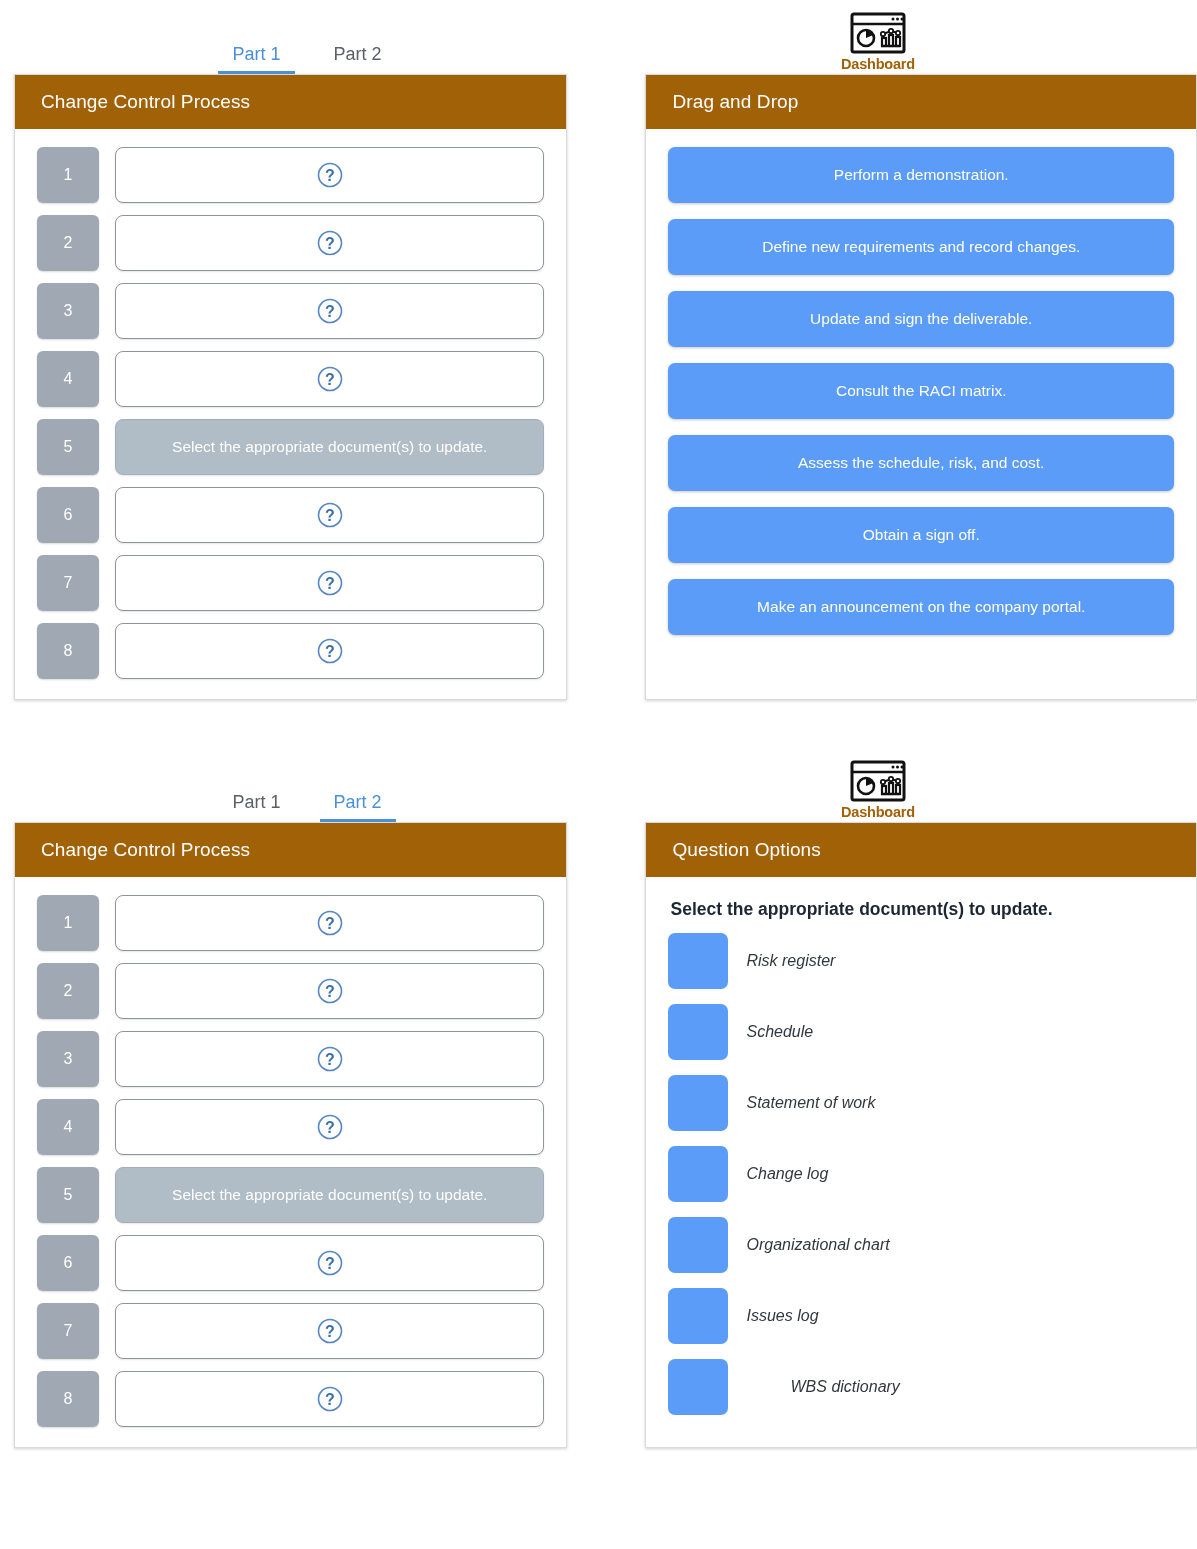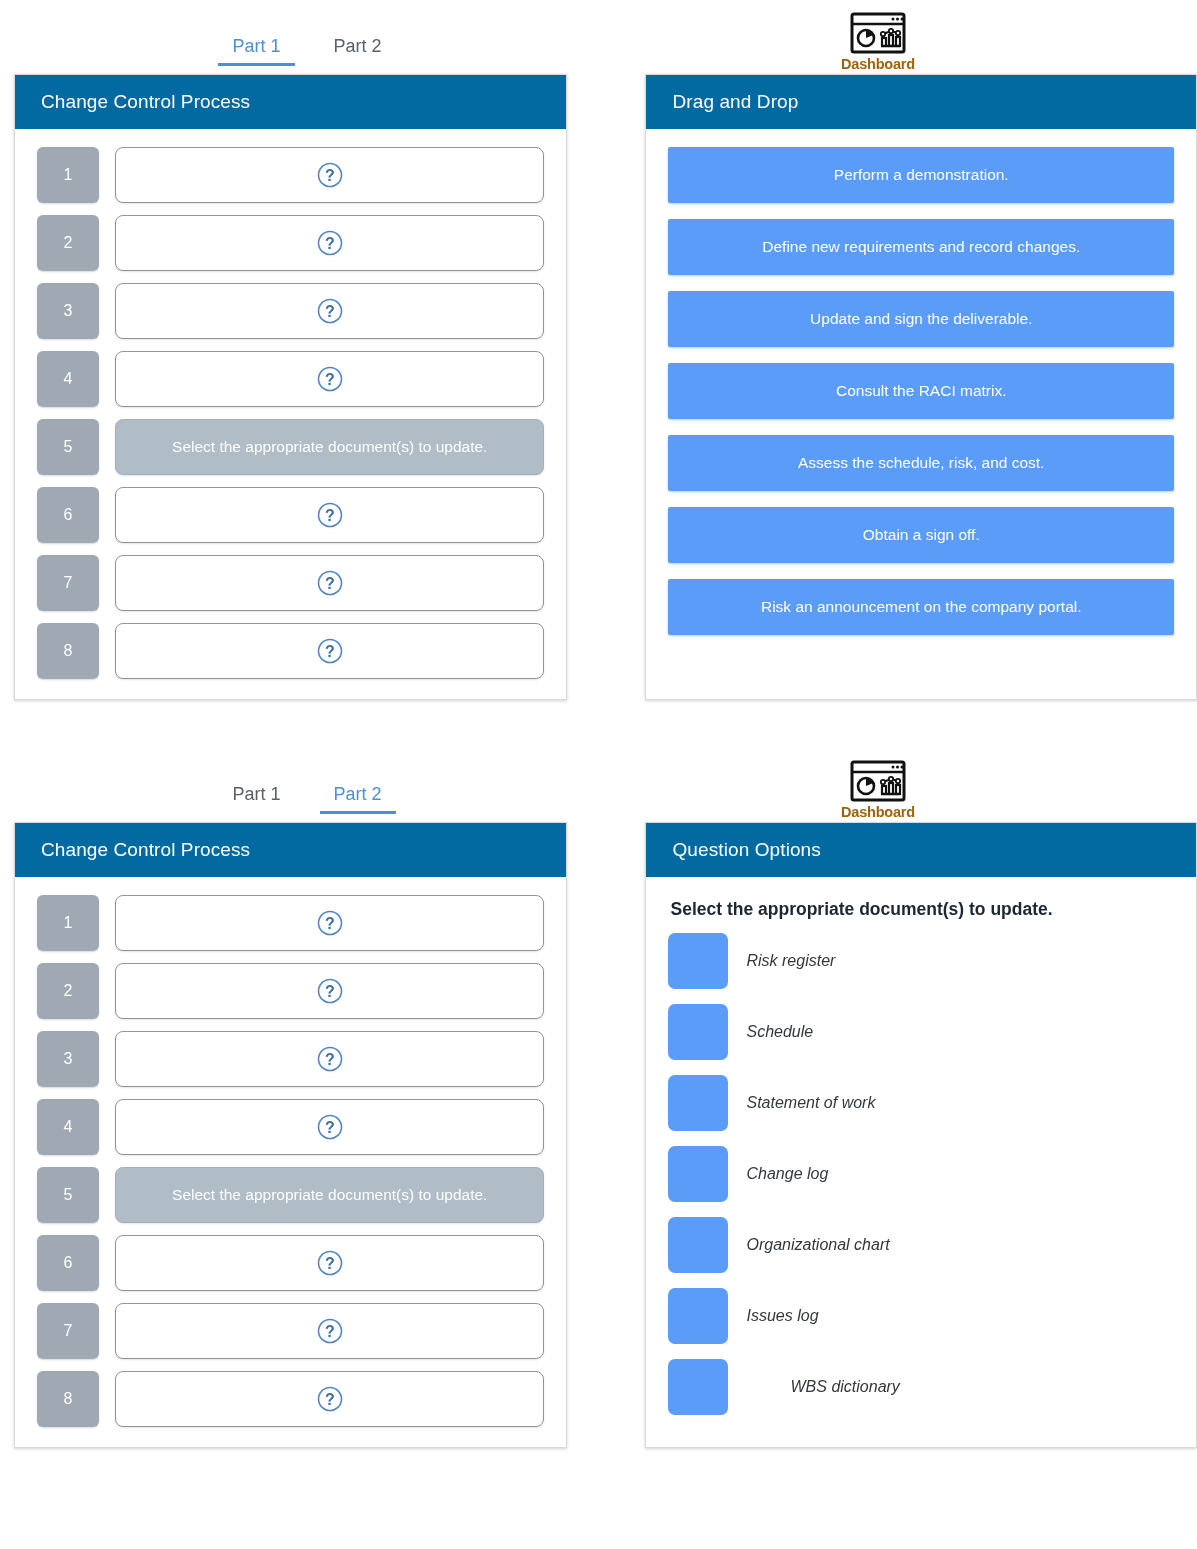--- a/index.html
+++ b/index.html
@@ -20,21 +20,20 @@
     align-items: flex-end;
     height: 74px;
     padding-left: 14px;
   }
   .tabs {
     width: 586px;
     display: flex;
     justify-content: center;
     align-items: flex-end;
     gap: 25px;
-    padding-bottom: 8px;
   }
   .tab {
     font-size: 18px;
     color: #5a6068;
     padding: 4px 14px 9px 14px;
     position: relative;
     white-space: nowrap;
   }
   .tab.active { color: #4a90d9; }
   .tab.active:after {
@@ -70,21 +69,21 @@
   }
   .panel {
     background: #ffffff;
     border: 1px solid #d8dadd;
     box-shadow: 0 1px 3px rgba(0,0,0,0.18);
   }
   .panel.left  { width: 558px; }
   .panel.right { width: 556px; margin-left: 34px; }
 
   .panel-header {
-    background: #0369a1;
+    background: #a16207;
     color: #ffffff;
     font-size: 19px;
     padding: 16px 0 16px 26px;
     letter-spacing: 0.1px;
   }
   .panel-body { padding: 18px 22px 20px 22px; }
 
   
   .row {
     display: flex;
@@ -120,21 +119,21 @@
     background: #B0BCC6;
     border: 1.6px solid #a3b0bb;
     color: #ffffff;
     font-size: 15.5px;
   }
   .qmark { width: 26px; height: 26px; display: block; }
 
   
   .drag-item {
     background: #5B9CF8;
-    border-radius: 2px;
+    border-radius: 7px;
     color: #ffffff;
     font-size: 15.5px;
     height: 56px;
     display: flex;
     align-items: center;
     justify-content: center;
     margin-bottom: 16px;
     box-shadow: 0 1px 3px rgba(0,0,0,0.22);
     text-align: center;
     padding: 0 10px;
@@ -305,21 +304,21 @@
 
     <div class="panel right">
       <div class="panel-header">Drag and Drop</div>
       <div class="panel-body">
         <div class="drag-item">Perform a demonstration.</div>
         <div class="drag-item">Define new requirements and record changes.</div>
         <div class="drag-item">Update and sign the deliverable.</div>
         <div class="drag-item">Consult the RACI matrix.</div>
         <div class="drag-item">Assess the schedule, risk, and cost.</div>
         <div class="drag-item">Obtain a sign off.</div>
-        <div class="drag-item">Risk an announcement on the company portal.</div>
+        <div class="drag-item">Make an announcement on the company portal.</div>
       </div>
     </div>
 
   </div>
 </div>
 
 <div class="gap-between"></div>
 
 <div class="section">
 

